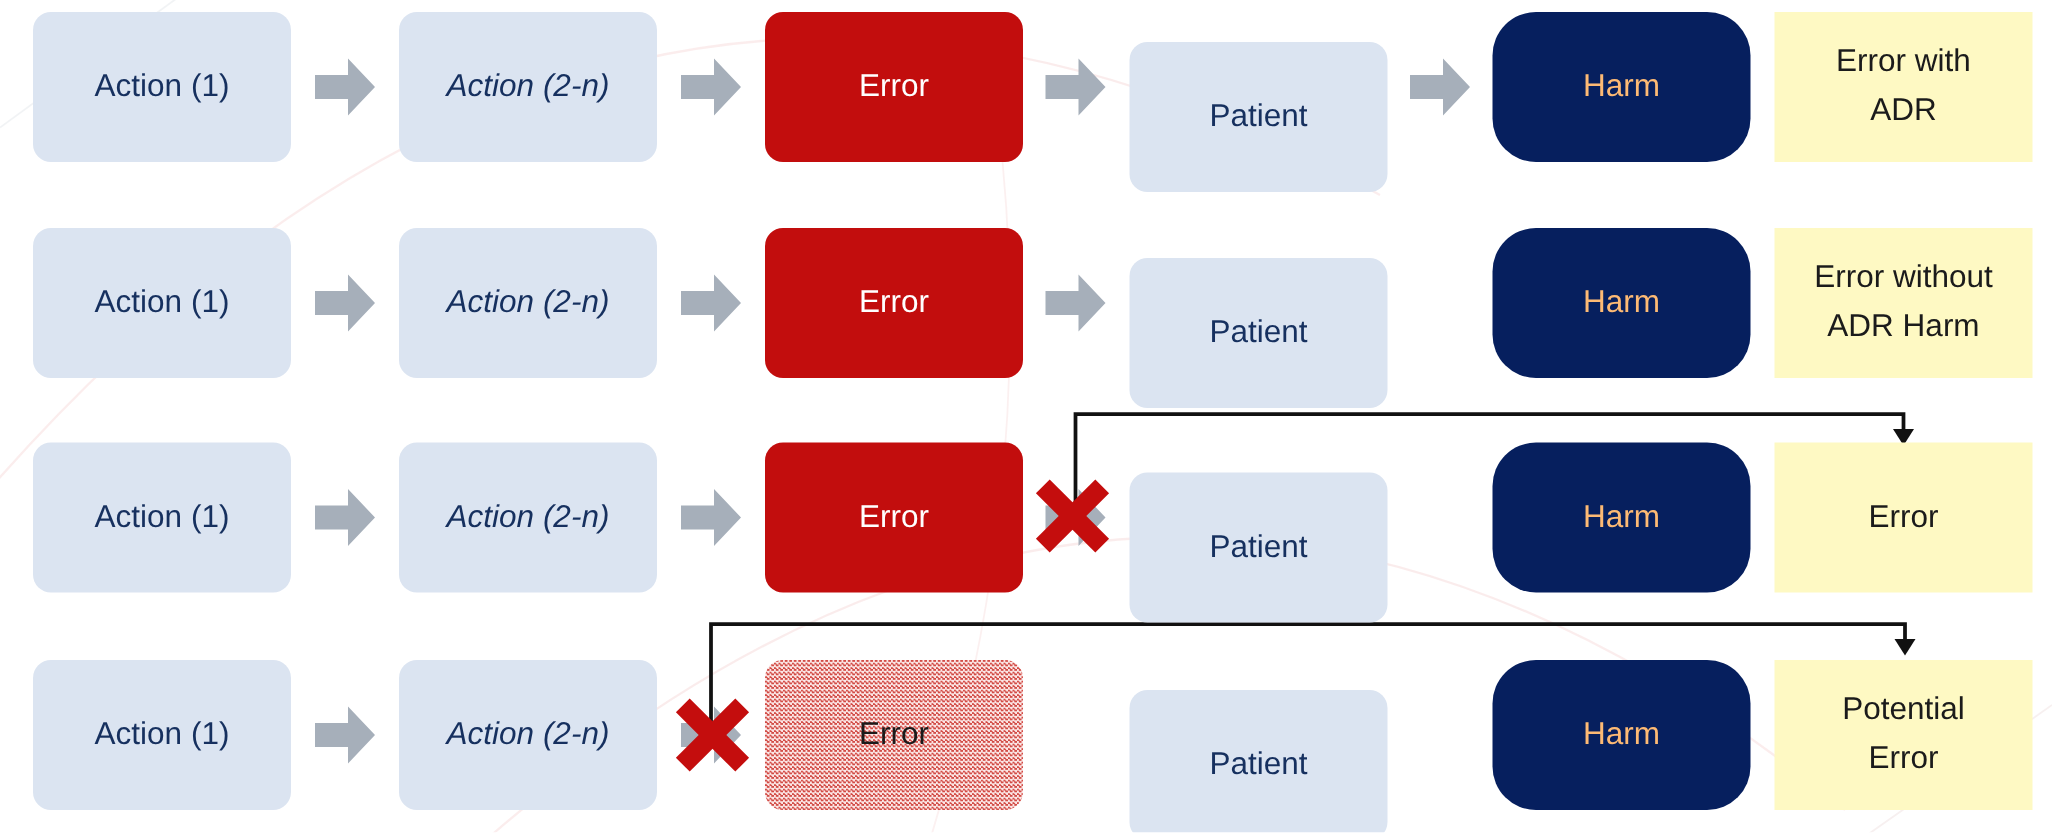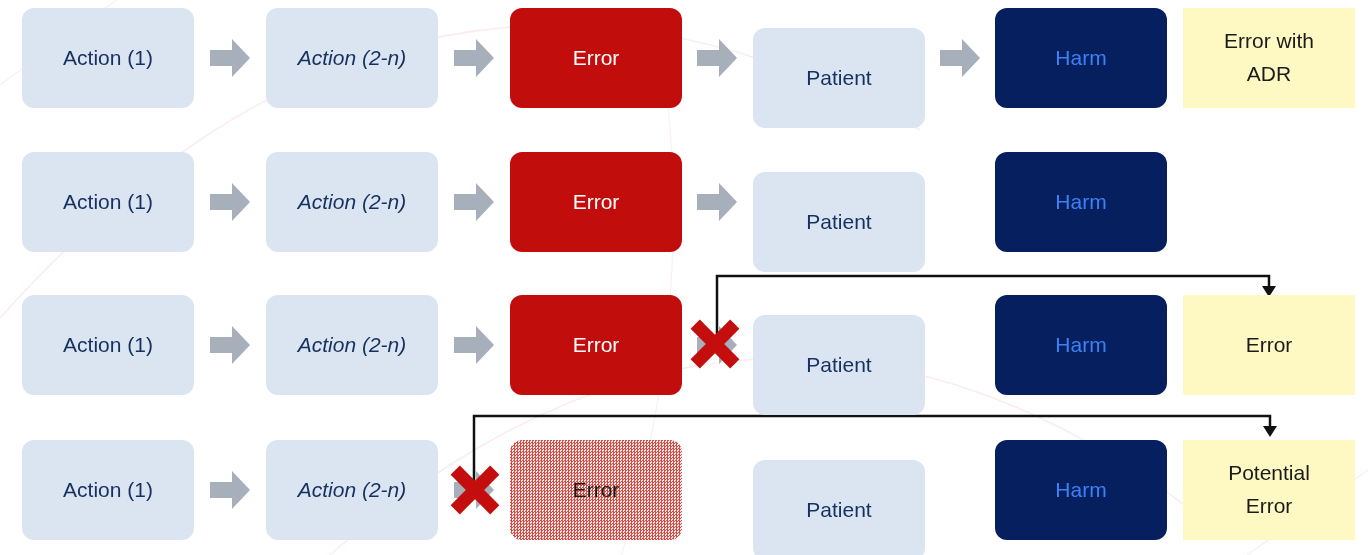--- a/index.html
+++ b/index.html
@@ -15,21 +15,21 @@
     position:absolute;
     width:172px;height:100px;
     display:flex;align-items:center;justify-content:center;
     text-align:center;
     font-size:21px;
     box-sizing:border-box;
   }
   .rounded{border-radius:12px;}
   .light{background:#dbe4f1;color:#16305f;}
   .red{background:#c20d0d;color:#ffffff;}
-  .navy{background:#061f5e;color:#3b82f6;}
+  .navy{background:#061f5e;color:#fdba74;border-radius:29px;}
   .dotted{
     background:repeating-conic-gradient(#d24b45 0% 25%, #fbe7e6 0% 50%) 0 0 / 3px 3px;
     color:#1a1a1a;
   }
   .label-gray{
     background:#fef9c3;color:#1b1b1b;
     flex-direction:column;line-height:1.55;
   }
   
   .c1{left:22px;} .c2{left:266px;font-style:italic;} .c3{left:510px;} .c4{left:753px;margin-top:20px;} .c5{left:995px;} .c6{left:1183px;}
@@ -119,20 +119,24 @@
     </div>
   <div class="box red rounded r2 c3">
       <span>Error</span>
     </div>
   <div class="box light rounded r2 c4">
       <span>Patient</span>
     </div>
   <div class="box navy rounded r2 c5">
       <span>Harm</span>
     </div>
+  <div class="box label-gray r2 c6">
+    <div>Error without</div>
+    <div>ADR Harm</div>
+  </div>
 
   <div class="box light rounded r3 c1">
       <span>Action (1)</span>
     </div>
   <div class="box light rounded r3 c2">
       <span>Action (2-n)</span>
     </div>
   <div class="box red rounded r3 c3">
       <span>Error</span>
     </div>

